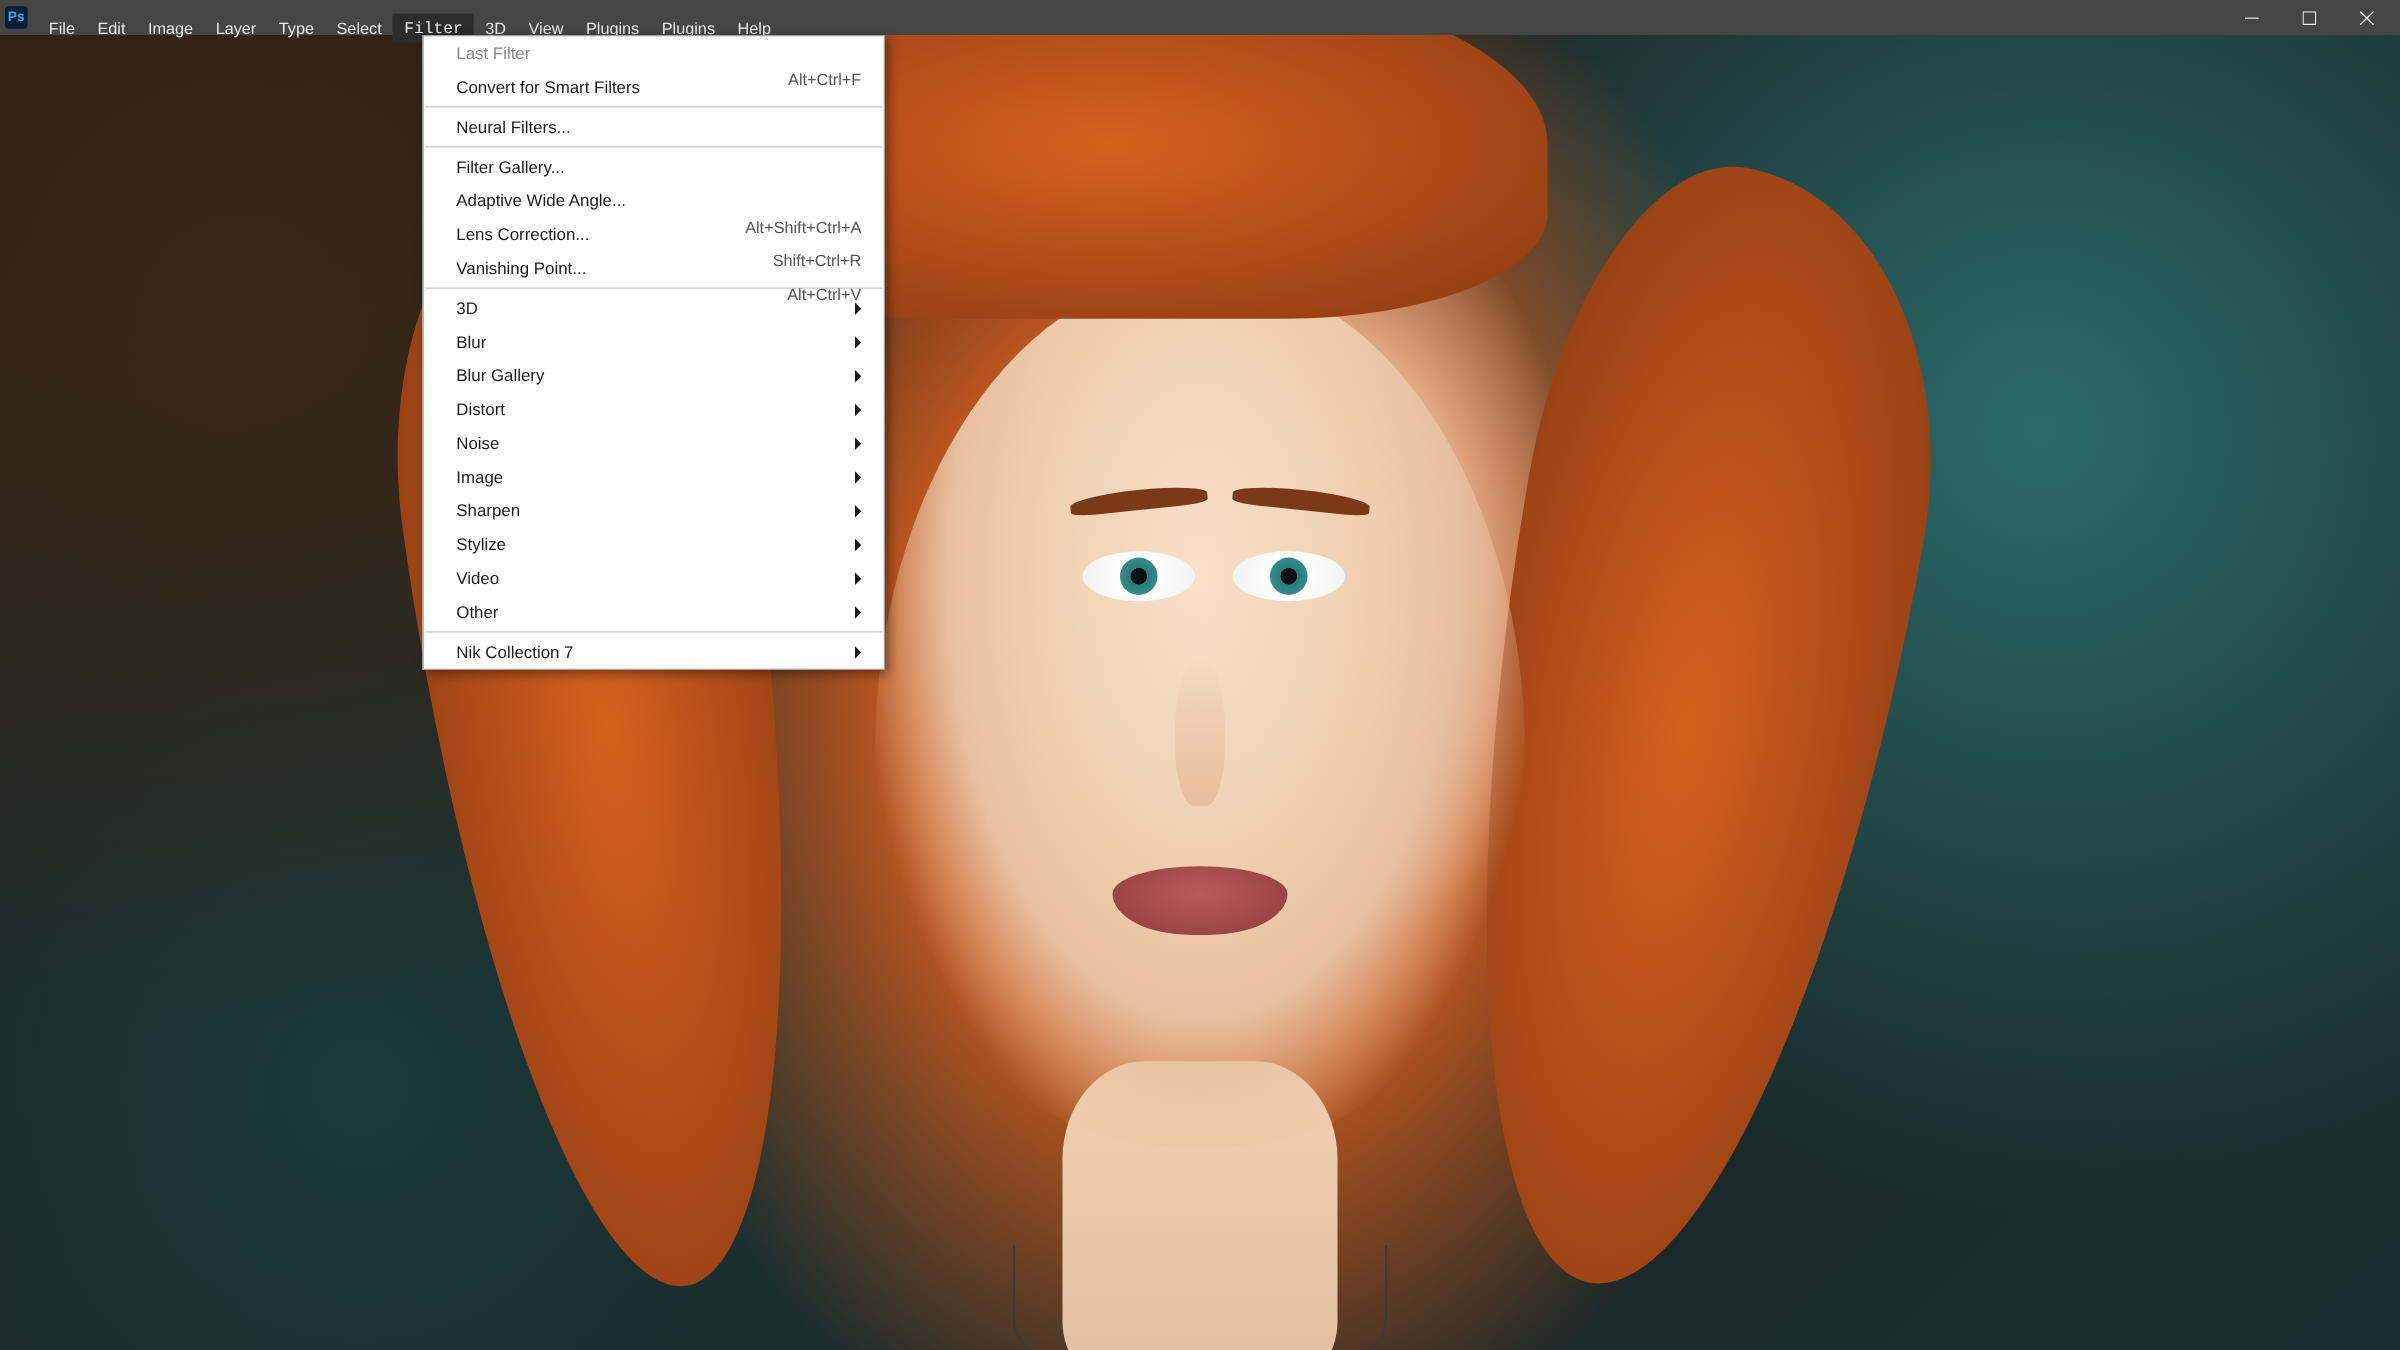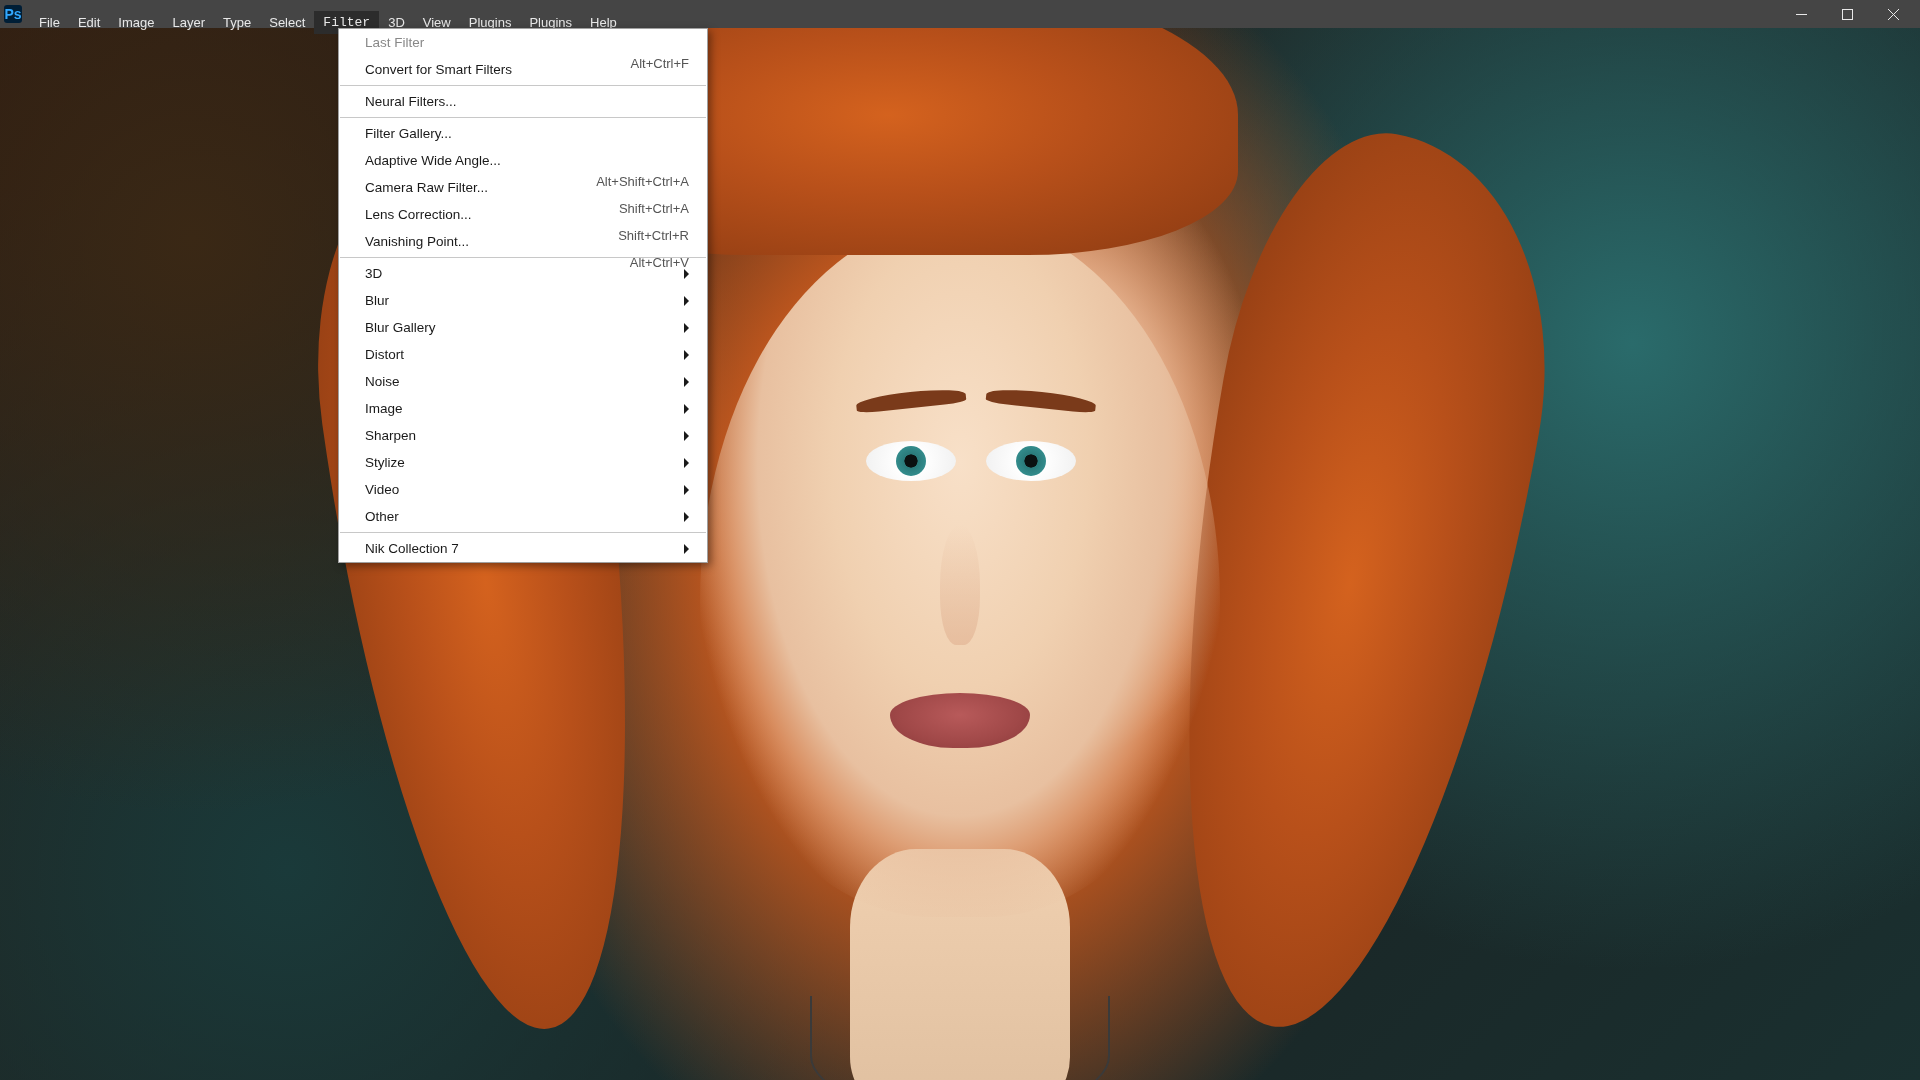--- a/index.html
+++ b/index.html
@@ -14,21 +14,21 @@
     padding: 0 4px;
     position: relative;
     z-index: 100;
   }
   .app-icon {
     width: 18px; height: 18px;
     background: #001e36;
     border-radius: 3px;
     display: flex; align-items: center; justify-content: center;
     color: #31a8ff;
-    font-size: 14px; font-weight: bold;
+    font-size: 11px; font-weight: bold;
     margin-right: 8px;
   }
   .menu-item {
     color: #e8e8e8;
     font-size: 13px;
     padding: 4px 9px;
     cursor: pointer;
   }
   .menu-item.active { background: #2c2c2c; font-family: Liberation Mono, monospace; }
   .window-controls {
@@ -261,24 +261,20 @@
     </div>
     <div class="dd-sep"></div>
     <div class="dd-item">
       <span>Filter Gallery...</span>
     </div>
     <div class="dd-item">
       <span>Adaptive Wide Angle...</span>
       <span class="dd-shortcut">Alt+Shift+Ctrl+A</span>
     </div>
     <div class="dd-item">
-      <span>Camera Raw Filter...</span>
-      <span class="dd-shortcut">Shift+Ctrl+A</span>
-    </div>
-    <div class="dd-item">
       <span>Lens Correction...</span>
       <span class="dd-shortcut">Shift+Ctrl+R</span>
     </div>
     <div class="dd-item">
       <span>Vanishing Point...</span>
       <span class="dd-shortcut">Alt+Ctrl+V</span>
     </div>
     <div class="dd-sep"></div>
     <div class="dd-item">
       <span>3D</span>

